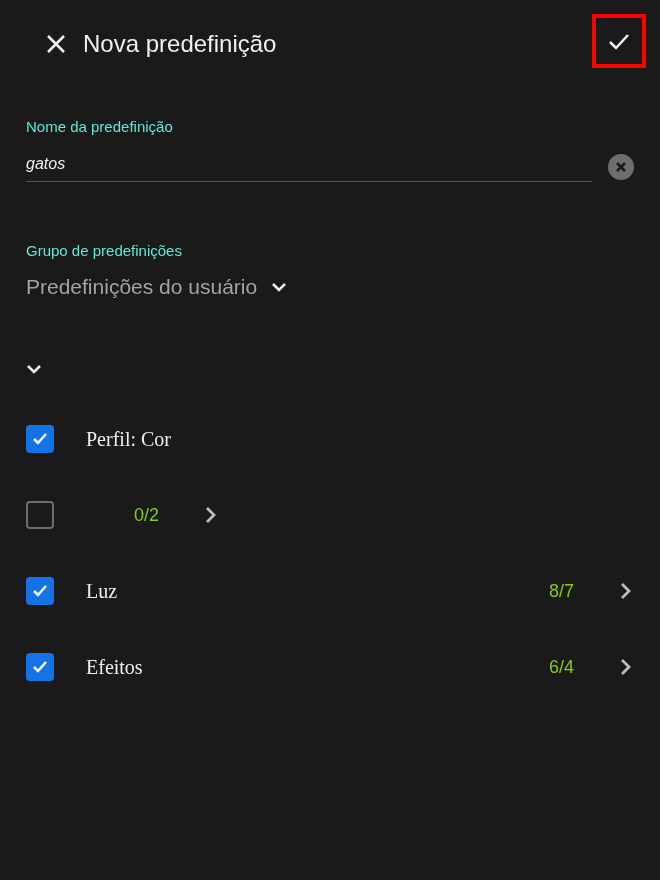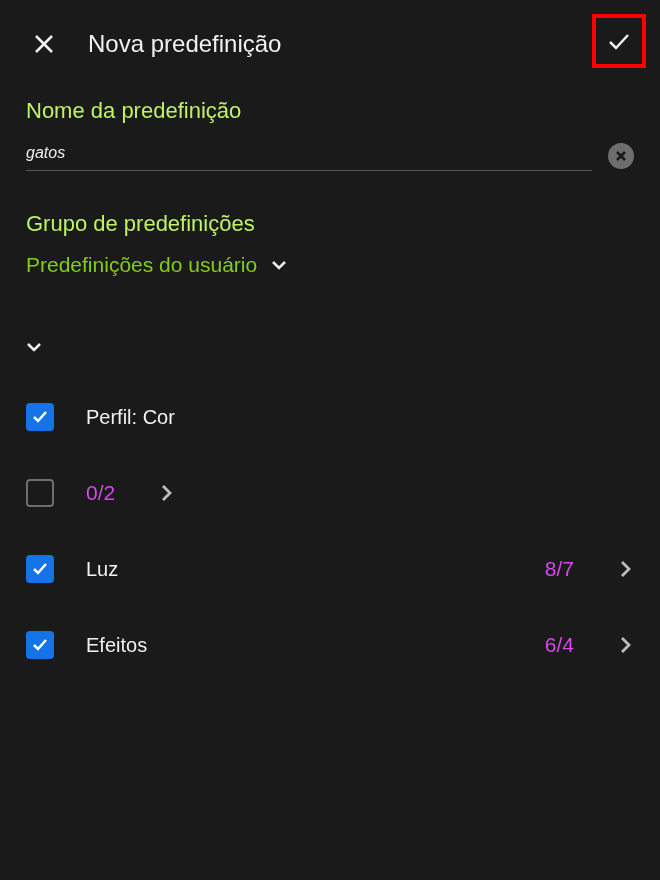--- a/index.html
+++ b/index.html
@@ -12,21 +12,22 @@
       height: 880px;
       background: #1a1a1a;
       font-family: -apple-system, BlinkMacSystemFont, "Segoe UI", sans-serif;
       color: #f0f0f0;
       overflow: hidden;
     }
     .header {
       display: flex;
       align-items: center;
       padding: 30px 26px 20px 30px;
-      gap: 30px;
+      gap: 13px;
+      margin-left: 12px;
     }
     .close-btn {
       width: 28px;
       height: 28px;
       display: flex;
       align-items: center;
       justify-content: center;
       cursor: pointer;
     }
     .header-title {
@@ -43,23 +44,24 @@
       justify-content: center;
       cursor: pointer;
       position: absolute;
       top: 14px;
       right: 14px;
     }
     .section {
       padding: 20px 26px;
     }
     .field-label {
-      color: #bef264;
-      font-size: 22px;
+      color: #5eead4;
+      font-size: 15px;
       margin-bottom: 16px;
+      margin-top: 20px;
     }
     .input-row {
       display: flex;
       align-items: center;
       gap: 16px;
     }
     .text-input {
       flex: 1;
       background: transparent;
       border: none;
@@ -82,21 +84,21 @@
     }
     .dropdown {
       display: flex;
       align-items: center;
       gap: 14px;
       cursor: pointer;
       margin-top: 4px;
     }
     .dropdown-label {
       font-size: 21px;
-      color: #84cc16;
+      color: #a3a3a3;
     }
     .dropdown-label.bold {
       font-weight: 600;
     }
     .list {
       padding: 10px 0;
     }
     .list-item {
       display: flex;
       align-items: center;
@@ -115,25 +117,27 @@
     }
     .checkbox.checked {
       background: #1473e6;
     }
     .checkbox.unchecked {
       border: 2.5px solid #6e6e6e;
     }
     .item-label {
       font-size: 20px;
       flex: 1;
+      font-family: Liberation Serif, serif;
     }
     .item-count {
-      color: #d946ef;
-      font-size: 21px;
+      color: #84cc16;
+      font-size: 18px;
       margin-right: 14px;
+      margin-left: 48px;
     }
     .chevron {
       width: 14px;
       display: flex;
       align-items: center;
       cursor: pointer;
     }
     .selecionar-section {
       padding: 40px 26px 16px 26px;
     }

